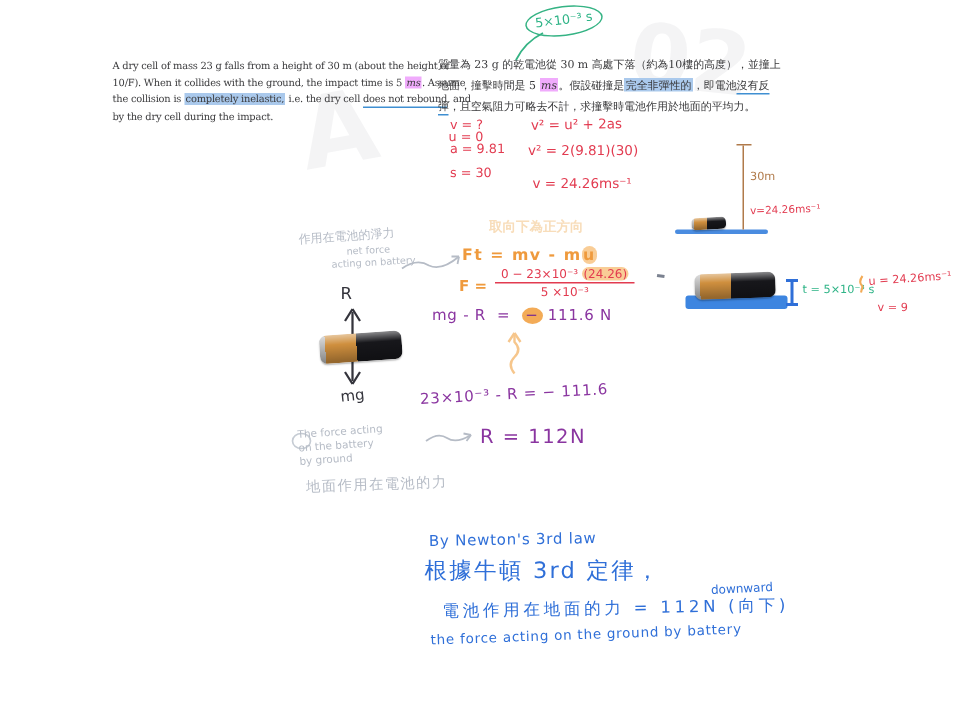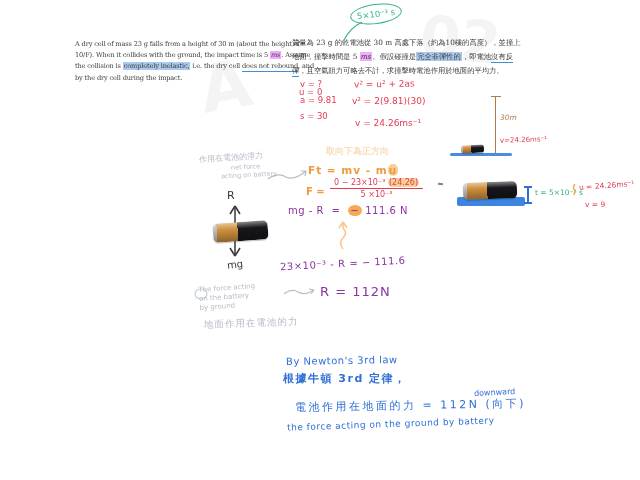--- a/index.html
+++ b/index.html
@@ -16,21 +16,21 @@
   .ul-blue{border-bottom:1.3px solid #3f8fd2;padding-bottom:0.5px;}
   
   .hw{font-family:"DejaVu Sans",sans-serif;white-space:nowrap;}
   .red{color:#e23b50;}
   .orange{color:#ef9a3d;}
   .faint-orange{color:#f8ddba;}
   .purple{color:#8a35a0;}
   .blue{color:#2f6fd8;}
   .green{color:#2fb487;}
   .pencil{color:#b6bcc6;}
-  .brown{color:#b07a4a;font-style:italic;}
+  .brown{color:#b07a4a;}
   
   .battery{border-radius:3px;
     background:
       linear-gradient(180deg,rgba(255,255,255,.5),rgba(255,255,255,0) 35%,rgba(0,0,0,.28) 92%),
       linear-gradient(90deg,#bdbdbd 0 7%,#cf8f3e 7% 45%,#17171b 45% 100%);
     box-shadow:0 1px 1px rgba(0,0,0,.25);}
   .fraction{display:inline-block;text-align:center;}
   .fraction .num{border-bottom:1.4px solid #e23b50;padding:0 4px 1px 4px;}
   .fraction .den{padding-top:1px;}
   .hl-orange-blob{background:#f9cd96;border-radius:6px;padding:0 1px;}
@@ -139,16 +139,16 @@
 </svg>
 <div class="abs hw green" style="left:535px;top:188px;font-size:7.5px;">t = 5×10⁻³ s</div>
 <svg class="abs" style="left:571px;top:183px;" width="7" height="13">
   <path d="M4 1 Q1 5 4 8 L3 12" fill="none" stroke="#f3ab57" stroke-width="1.4"></path>
 </svg>
 <div class="abs hw red" style="left:579px;top:181px;font-size:7.5px;transform:rotate(-4deg);">u = 24.26ms⁻¹</div>
 <div class="abs hw red" style="left:585px;top:200px;font-size:7.5px;">v = 9</div>
 <div class="abs" style="left:438px;top:183px;width:5px;height:2px;background:#7b8290;transform:rotate(8deg);"></div>
 
 <div class="abs hw blue" style="left:286px;top:355px;font-size:10px;transform:rotate(-1deg);letter-spacing:0.5px;">By Newton's 3rd law</div>
-<div class="abs hw blue" style="left:283px;top:371px;font-size:11px;letter-spacing:1.5px;font-weight:bold;">根據牛頓 3rd 定律，</div>
+<div class="abs hw blue" style="left:283px;top:371px;font-size:15px;letter-spacing:1.5px;">根據牛頓 3rd 定律，</div>
 <div class="abs hw blue" style="left:474px;top:388px;font-size:8px;transform:rotate(-3deg);">downward</div>
 <div class="abs hw blue" style="left:295px;top:398px;font-size:11px;letter-spacing:2.5px;transform:rotate(-1deg);">電池作用在地面的力 = 112N (向下)</div>
 <div class="abs hw blue" style="left:287px;top:419px;font-size:9px;transform:rotate(-2deg);letter-spacing:0.5px;">the force acting on the ground by battery</div>
 
 </body></html>

